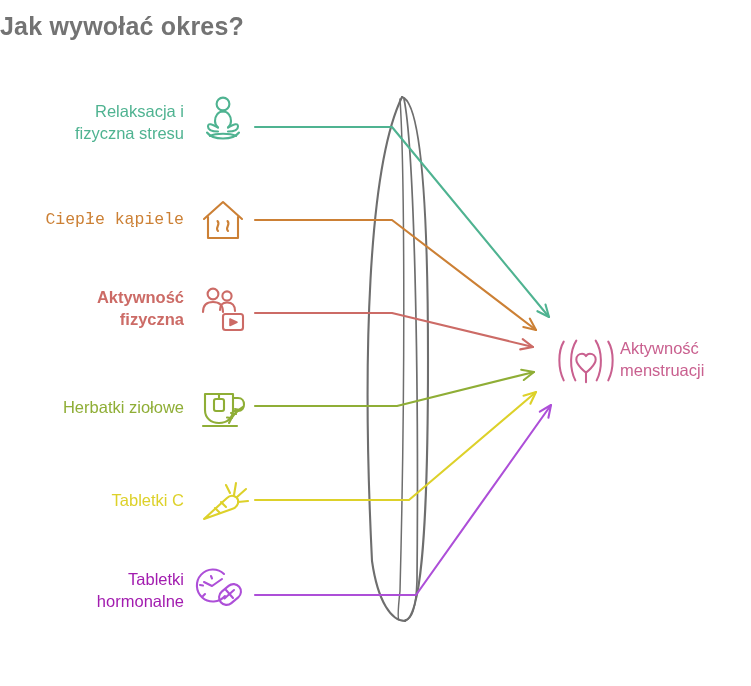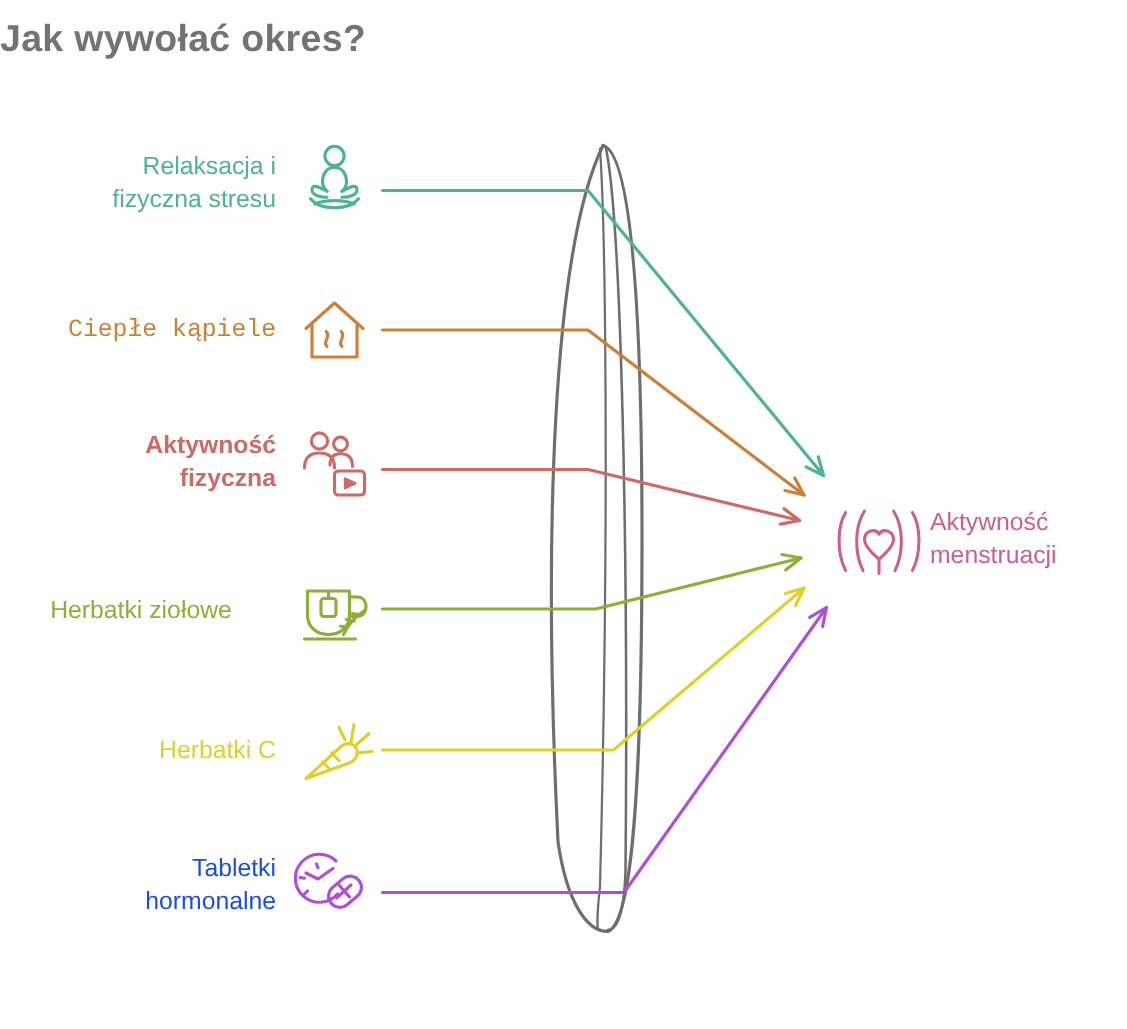--- a/index.html
+++ b/index.html
@@ -93,23 +93,23 @@
         <path d="M 539.8 411.6 L 551 405 L 548.4 417.7" fill="none" stroke="#ad4fd8" stroke-width="2.1" stroke-linejoin="round" stroke-linecap="round"></path>
       </g>
     </svg>
 
   <div id="labels-layer">
       <div class="factor-label" style="left: 14px; top: 100px; width: 170px; color: rgb(79, 179, 145);">Relaksacja i
 fizyczna stresu</div>
       <div class="factor-label" style="left: 14px; top: 209px; width: 170px; color: rgb(204, 128, 53); font-family: Liberation Mono, monospace;">Ciepłe kąpiele</div>
       <div class="factor-label" style="left: 14px; top: 286px; width: 170px; color: rgb(204, 107, 102); font-weight: bold;">Aktywność
 fizyczna</div>
-      <div class="factor-label" style="left: 4px; top: 396px; width: 180px; color: rgb(143, 174, 54); text-align: center;">Herbatki ziołowe</div>
-      <div class="factor-label" style="left: 14px; top: 489px; width: 170px; color: rgb(221, 209, 42);">Herbatki C</div>
-      <div class="factor-label" style="left: 14px; top: 568px; width: 170px; color: #1d4ed8;">Tabletki
+      <div class="factor-label" style="left: 4px; top: 396px; width: 180px; color: rgb(143, 174, 54);">Herbatki ziołowe</div>
+      <div class="factor-label" style="left: 14px; top: 489px; width: 170px; color: rgb(221, 209, 42);">Tabletki C</div>
+      <div class="factor-label" style="left: 14px; top: 568px; width: 170px; color: #a21caf;">Tabletki
 hormonalne</div>
       <div class="outcome-label" style="left: 620px; top: 337px; color: rgb(201, 96, 143);">Aktywność
 menstruacji</div>
     </div>
   <div id="icons-layer">
       <div class="icon-box" style="left: 196px; top: 92px;">
         <svg viewBox="0 0 54 54">
           <circle cx="27" cy="12" r="6.4" fill="none" stroke="#4fb391" stroke-width="2.1" stroke-linecap="round" stroke-linejoin="round"></circle>
           <path d="M27 19.5 C22 19.5 19 24 19 29 C19 32 20 34 22 35.5" fill="none" stroke="#4fb391" stroke-width="2.1" stroke-linecap="round" stroke-linejoin="round"></path>
           <path d="M27 19.5 C32 19.5 35 24 35 29 C35 32 34 34 32 35.5" fill="none" stroke="#4fb391" stroke-width="2.1" stroke-linecap="round" stroke-linejoin="round"></path>

